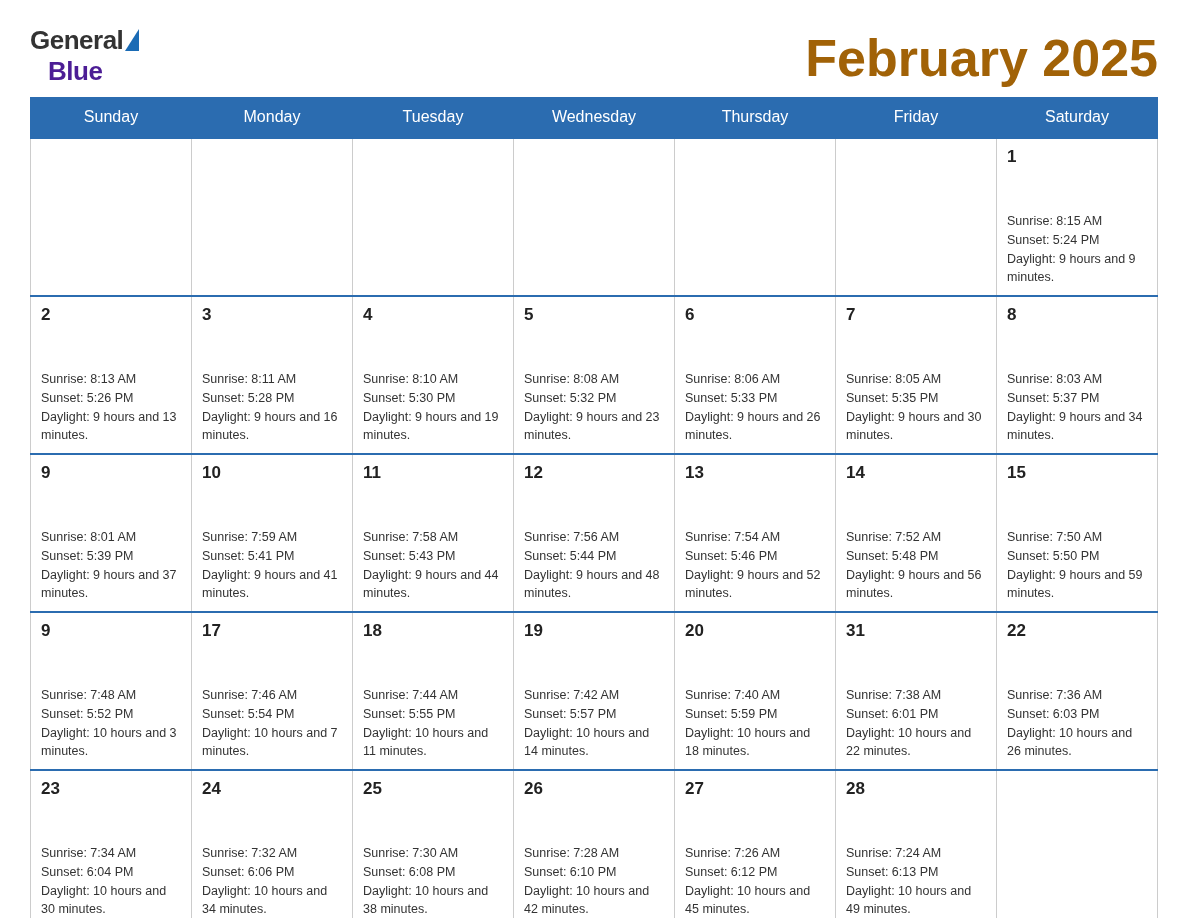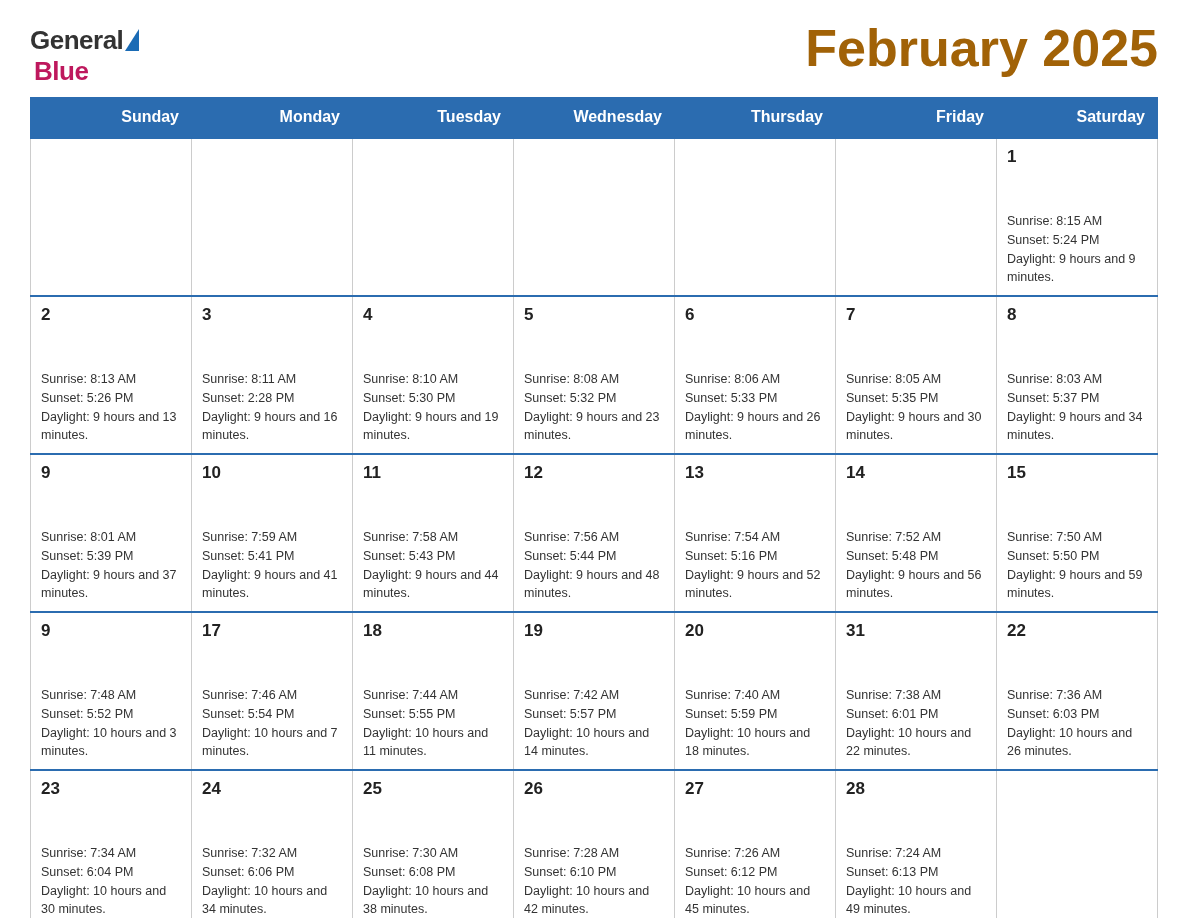--- a/index.html
+++ b/index.html
@@ -6,21 +6,21 @@
     body {
       font-family: Arial, sans-serif;
       background: #fff;
       padding: 20px 30px;
       width: 1188px;
       min-height: 918px;
     }
     .header {
       display: flex;
       justify-content: space-between;
-      align-items: flex-start;
+      align-items: flex-end;
       margin-bottom: 10px;
     }
     .logo {
       display: flex;
       flex-direction: column;
       align-items: flex-start;
       padding-top: 5px;
     }
     .logo-top {
       display: flex;
@@ -36,22 +36,22 @@
       width: 0;
       height: 0;
       border-left: 14px solid transparent;
       border-bottom: 22px solid #1a6bb5;
       margin-left: 2px;
       margin-top: -2px;
     }
     .logo-text-blue {
       font-size: 26px;
       font-weight: bold;
-      color: #be185d;
-      margin-left: 4px;
+      color: #4c1d95;
+      margin-left: 18px;
       letter-spacing: -0.5px;
     }
     .title-section {
       text-align: right;
     }
     .month-title {
       font-size: 52px;
       font-weight: bold;
       color: #a16207;
       line-height: 1.1;
@@ -63,23 +63,23 @@
     }
     .calendar {
       width: 100%;
       border-collapse: collapse;
       margin-top: 8px;
     }
     .calendar th {
       background-color: #2b6cb0;
       color: #fff;
       font-size: 16px;
-      font-weight: bold;
+      font-weight: normal;
       padding: 10px 12px;
-      text-align: right;
+      text-align: center;
       border: 1px solid #2b6cb0;
     }
     .calendar td {
       vertical-align: top;
       border: 1px solid #ccc;
       padding: 8px 10px;
       width: 14.28%;
       min-height: 110px;
       font-size: 13px;
       color: #333;
@@ -153,21 +153,21 @@
       <tr>
         <td>
           <span class="day-number">2</span>
           <div class="day-info">Sunrise: 8:13 AM
 Sunset: 5:26 PM
 Daylight: 9 hours and 13 minutes.</div>
         </td>
         <td>
           <span class="day-number">3</span>
           <div class="day-info">Sunrise: 8:11 AM
-Sunset: 2:28 PM
+Sunset: 5:28 PM
 Daylight: 9 hours and 16 minutes.</div>
         </td>
         <td>
           <span class="day-number">4</span>
           <div class="day-info">Sunrise: 8:10 AM
 Sunset: 5:30 PM
 Daylight: 9 hours and 19 minutes.</div>
         </td>
         <td>
           <span class="day-number">5</span>
@@ -215,21 +215,21 @@
         </td>
         <td>
           <span class="day-number">12</span>
           <div class="day-info">Sunrise: 7:56 AM
 Sunset: 5:44 PM
 Daylight: 9 hours and 48 minutes.</div>
         </td>
         <td>
           <span class="day-number">13</span>
           <div class="day-info">Sunrise: 7:54 AM
-Sunset: 5:16 PM
+Sunset: 5:46 PM
 Daylight: 9 hours and 52 minutes.</div>
         </td>
         <td>
           <span class="day-number">14</span>
           <div class="day-info">Sunrise: 7:52 AM
 Sunset: 5:48 PM
 Daylight: 9 hours and 56 minutes.</div>
         </td>
         <td>
           <span class="day-number">15</span>

